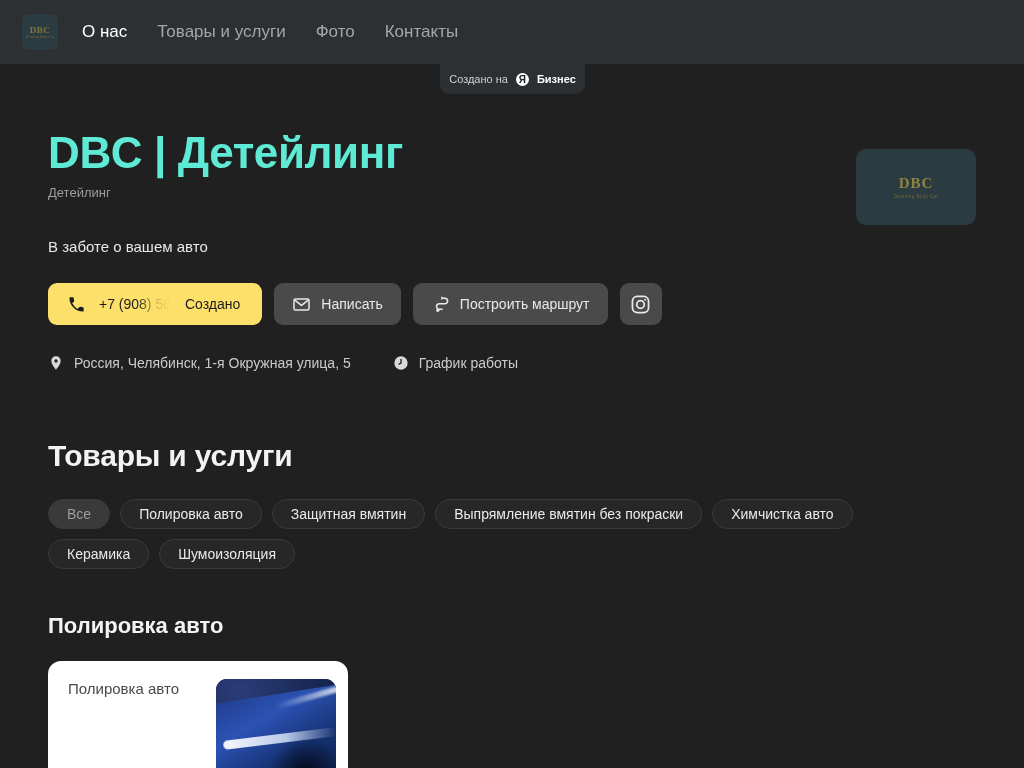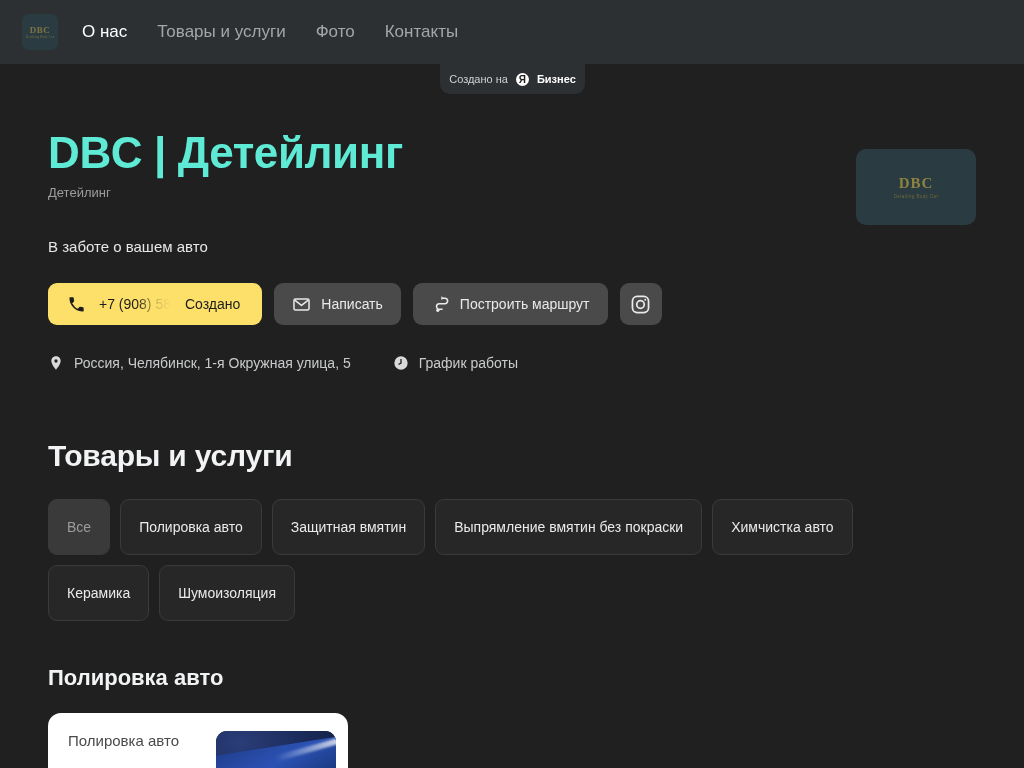--- a/index.html
+++ b/index.html
@@ -232,23 +232,23 @@
     letter-spacing: -0.2px;
   }
   .chips {
     margin-top: 26px;
     display: flex;
     flex-wrap: wrap;
     gap: 10px;
     max-width: 900px;
   }
   .chip {
-    height: 56px;
+    height: 30px;
     padding: 0 18px;
-    border-radius: 9px;
+    border-radius: 16px;
     border: 1px solid #3a3a3a;
     background: #272727;
     color: #e9eaeb;
     font-size: 14px;
     font-family: "Liberation Sans", sans-serif;
     display: inline-flex;
     align-items: center;
     cursor: pointer;
     white-space: nowrap;
   }

